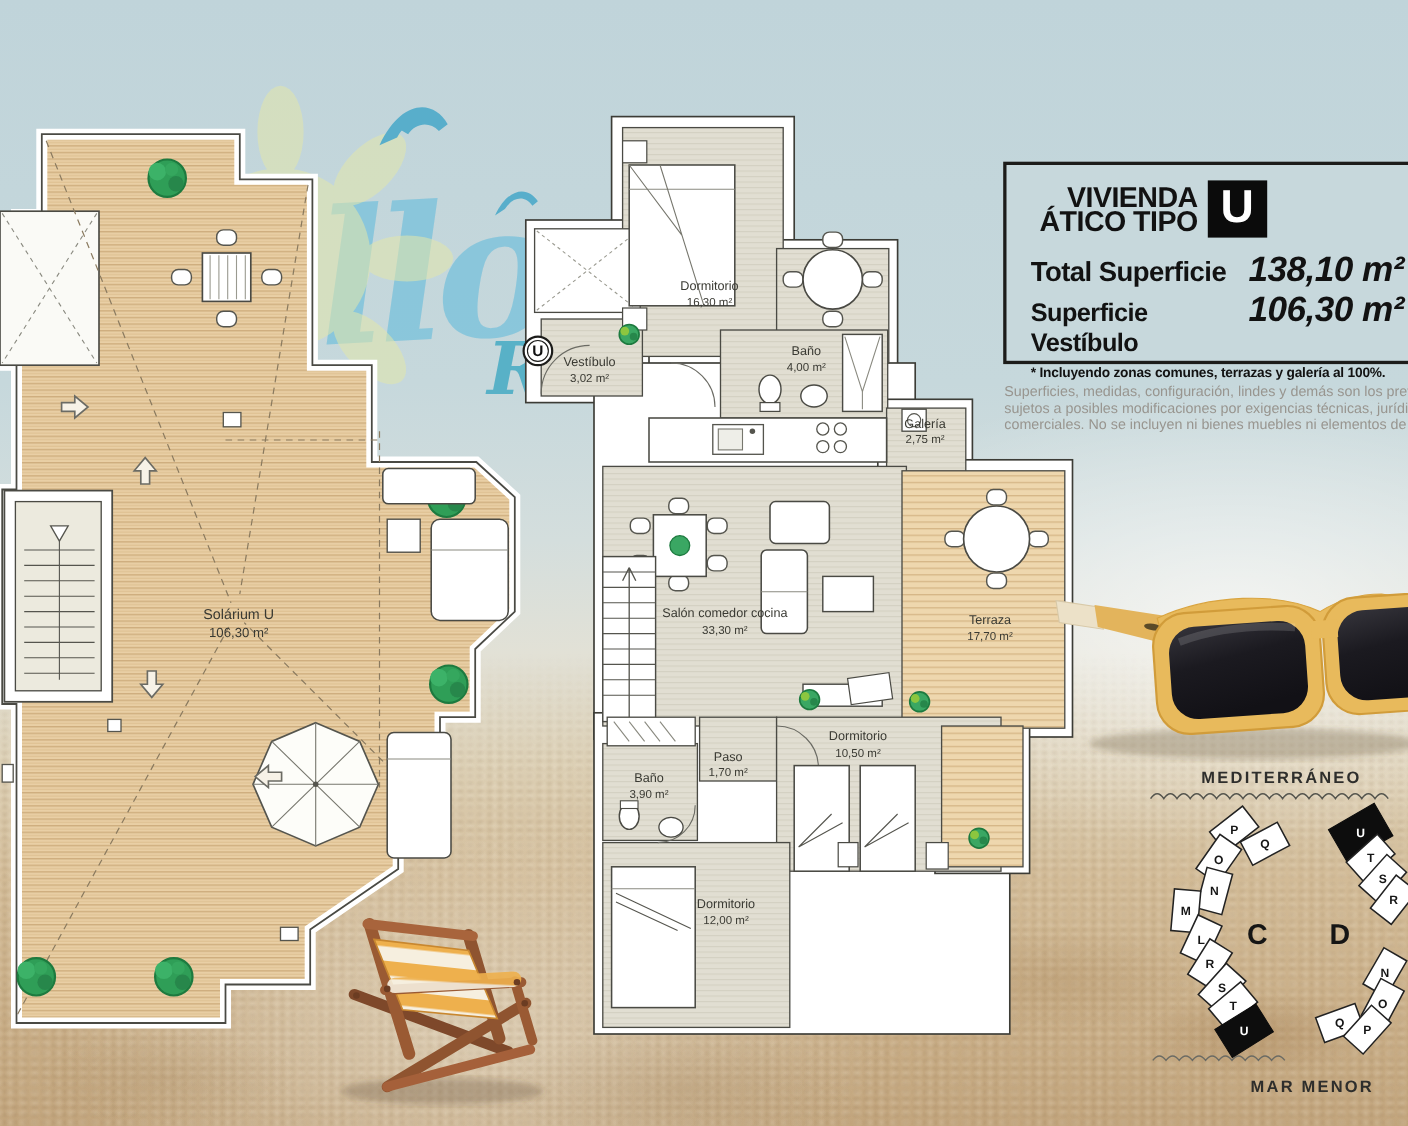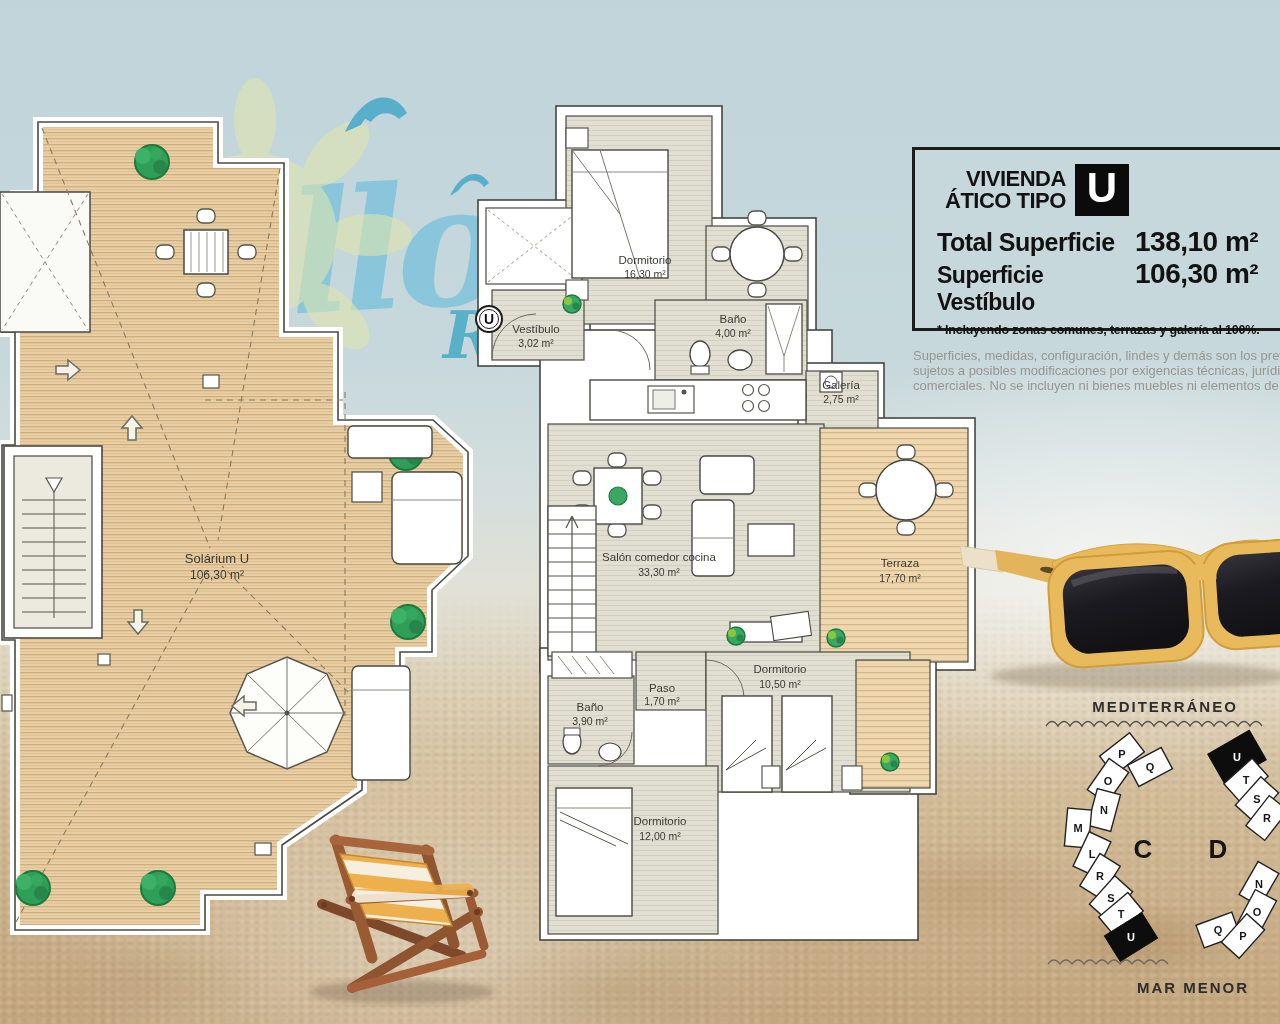--- a/index.html
+++ b/index.html
@@ -23,28 +23,28 @@
             mask-image:linear-gradient(180deg,transparent 0,#000 26%);}
   
   .wm-hello{position:absolute;left:288px;top:150px;font:italic 700 168px "DejaVu Serif",serif;
     letter-spacing:-10px;color:rgba(122,194,219,.78);transform:rotate(-3deg);}
   .wm-frag{position:absolute;left:443px;top:296px;font:italic 700 66px "DejaVu Serif",serif;
     color:rgba(64,168,194,.82);}
   
   .title-box{position:absolute;left:912px;top:147px;width:380px;height:184px;box-sizing:border-box;
     background:#c7d8dc;border:3px solid #1c1c1a;padding:14px 0 0 22px;color:#121212;}
   .tb-head{display:flex;align-items:center;gap:9px;margin-left:8px;}
-  .tb-head-lines{text-align:right;font-weight:700;font-size:22px;line-height:22px;letter-spacing:-.5px;}
+  .tb-head-lines{text-align:right;font-weight:700;font-size:26px;line-height:22px;letter-spacing:-.5px;}
   .tb-badge{width:54px;height:52px;background:#0b0b0b;color:#fff;font-size:42px;font-weight:700;
     display:flex;align-items:center;justify-content:center;padding-bottom:4px;box-sizing:border-box;}
   .tb-row{display:flex;align-items:baseline;margin-top:10px;}
   .tb-row.second{margin-top:0;}
   .tb-label{font-weight:700;font-size:25px;letter-spacing:-.5px;width:198px;}
   .tb-label.small{font-size:23px;}
-  .tb-value{font-weight:700;font-size:28px;letter-spacing:-.5px;}
+  .tb-value{font-weight:700;font-size:32px;letter-spacing:-.5px;font-style:italic;}
   .tb-foot{margin-top:7px;font-size:12.5px;font-weight:700;letter-spacing:-.2px;}
   
   .disclaimer{position:absolute;left:913px;top:348px;width:367px;height:48px;overflow:hidden;
     color:#98958f;font-size:13px;line-height:15px;white-space:nowrap;}
   
   svg.scene{position:absolute;left:0;top:0;}
   .lbl{font-family:"Liberation Sans",sans-serif;fill:#3a3a33;}
   .lbl-name{font-size:11.5px;}
   .lbl-area{font-size:10.5px;}
   .sol-name{font-size:13px;}

